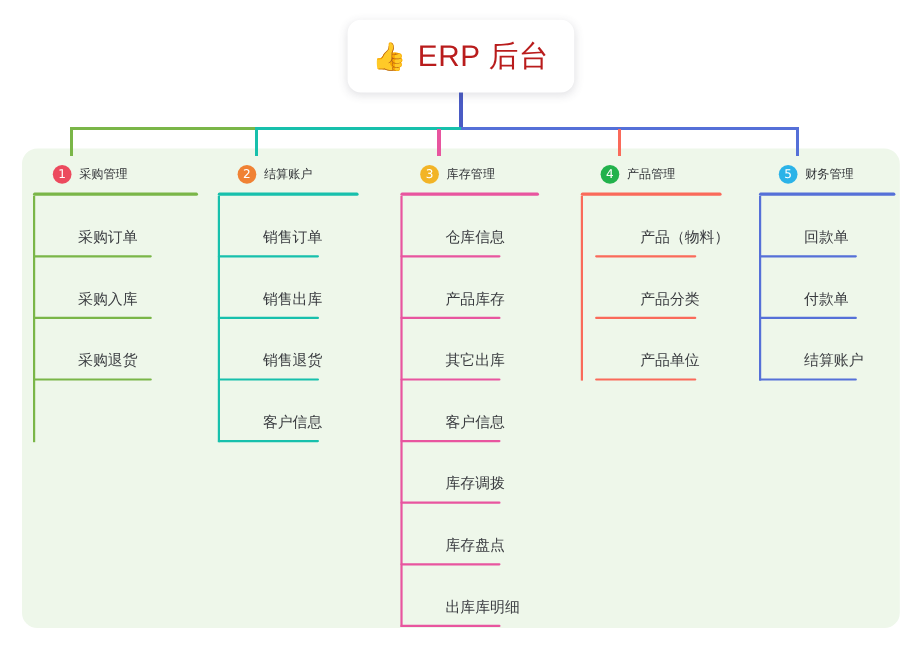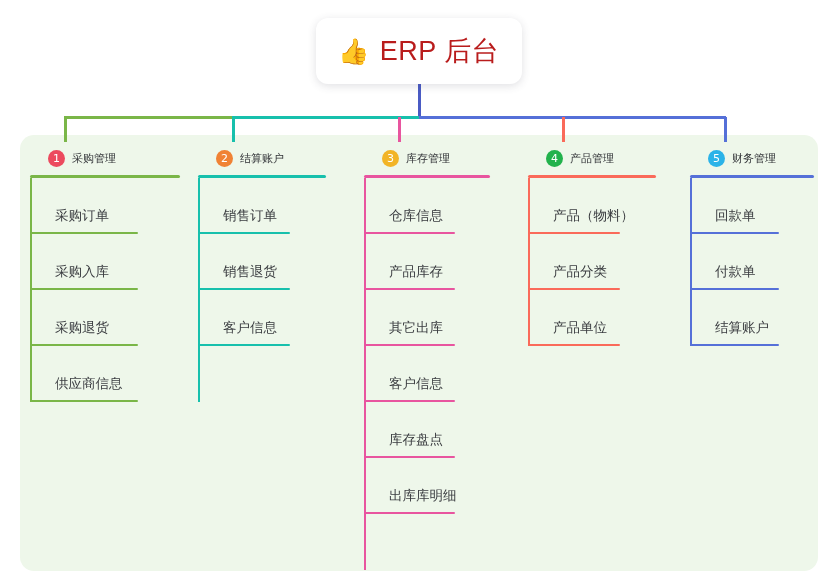--- a/index.html
+++ b/index.html
@@ -116,21 +116,21 @@
     width: 2px;
   }
   .leaf {
     position: relative;
     height: 56px;
     box-sizing: border-box;
     margin-left: 0px;
   }
   .leaf-text {
     position: absolute;
-    left: 25px;
+    left: 41px;
     bottom: 9px;
     font-size: 13.5px;
     color: #3a3c40;
     white-space: nowrap;
   }
   .leaf-rule {
     position: absolute;
     left: 0px;
     bottom: 0;
     height: 2px;
@@ -178,39 +178,39 @@
             <div class="leaf-rule" style="background: rgb(122, 182, 72); width: 108px;"></div>
           </div>
           <div class="leaf">
             <span class="leaf-text">采购入库</span>
             <div class="leaf-rule" style="background: rgb(122, 182, 72); width: 108px;"></div>
           </div>
           <div class="leaf">
             <span class="leaf-text">采购退货</span>
             <div class="leaf-rule" style="background: rgb(122, 182, 72); width: 108px;"></div>
           </div>
-          <div class="leaf">
-            <span class="leaf-text">供应商信息</span>
-            <div class="leaf-rule" style="background: rgb(122, 182, 72); width: 108px;"></div>
-          </div>
         </div>
       </div>
       <div class="branch" style="left: 198px; width: 128px;">
         <div class="branch-head">
           <span class="badge" style="background: rgb(240, 130, 52);">2</span>
           <span class="branch-title">结算账户</span>
         </div>
         <div class="head-rule" style="background: rgb(23, 192, 172); width: 128px;"></div>
         <div class="leaves" style="height: 164px;">
           <div class="spine" style="background: rgb(23, 192, 172); height: 224px;"></div>
           <div class="leaf">
             <span class="leaf-text">销售订单</span>
             <div class="leaf-rule" style="background: rgb(23, 192, 172); width: 92px;"></div>
           </div>
           <div class="leaf">
+            <span class="leaf-text">销售出库</span>
+            <div class="leaf-rule" style="background: rgb(23, 192, 172); width: 92px;"></div>
+          </div>
+          <div class="leaf">
             <span class="leaf-text">销售退货</span>
             <div class="leaf-rule" style="background: rgb(23, 192, 172); width: 92px;"></div>
           </div>
           <div class="leaf">
             <span class="leaf-text">客户信息</span>
             <div class="leaf-rule" style="background: rgb(23, 192, 172); width: 92px;"></div>
           </div>
         </div>
       </div>
       <div class="branch" style="left: 364px; width: 126px;">
@@ -231,36 +231,40 @@
           </div>
           <div class="leaf">
             <span class="leaf-text">其它出库</span>
             <div class="leaf-rule" style="background: rgb(232, 85, 159); width: 91px;"></div>
           </div>
           <div class="leaf">
             <span class="leaf-text">客户信息</span>
             <div class="leaf-rule" style="background: rgb(232, 85, 159); width: 91px;"></div>
           </div>
           <div class="leaf">
+            <span class="leaf-text">库存调拨</span>
+            <div class="leaf-rule" style="background: rgb(232, 85, 159); width: 91px;"></div>
+          </div>
+          <div class="leaf">
             <span class="leaf-text">库存盘点</span>
             <div class="leaf-rule" style="background: rgb(232, 85, 159); width: 91px;"></div>
           </div>
           <div class="leaf">
             <span class="leaf-text">出库库明细</span>
             <div class="leaf-rule" style="background: rgb(232, 85, 159); width: 91px;"></div>
           </div>
         </div>
       </div>
       <div class="branch" style="left: 528px; width: 128px;">
         <div class="branch-head">
           <span class="badge" style="background: rgb(34, 178, 76);">4</span>
           <span class="branch-title">产品管理</span>
         </div>
         <div class="head-rule" style="background: rgb(250, 106, 90); width: 128px;"></div>
-        <div class="leaves" style="height: 212px;">
+        <div class="leaves" style="height: 212px; padding-left: 13px;">
           <div class="spine" style="background: rgb(250, 106, 90); height: 168px;"></div>
           <div class="leaf">
             <span class="leaf-text">产品（物料）</span>
             <div class="leaf-rule" style="background: rgb(250, 106, 90); width: 92px;"></div>
           </div>
           <div class="leaf">
             <span class="leaf-text">产品分类</span>
             <div class="leaf-rule" style="background: rgb(250, 106, 90); width: 92px;"></div>
           </div>
           <div class="leaf">

